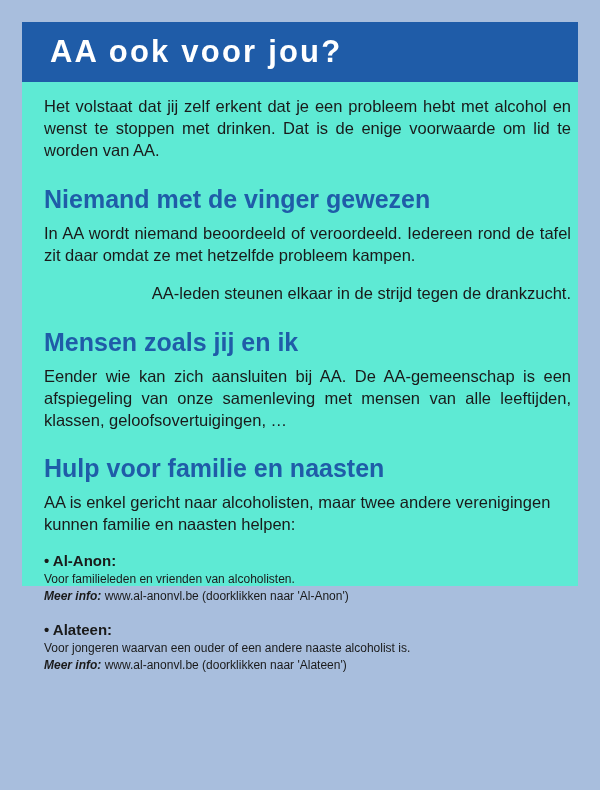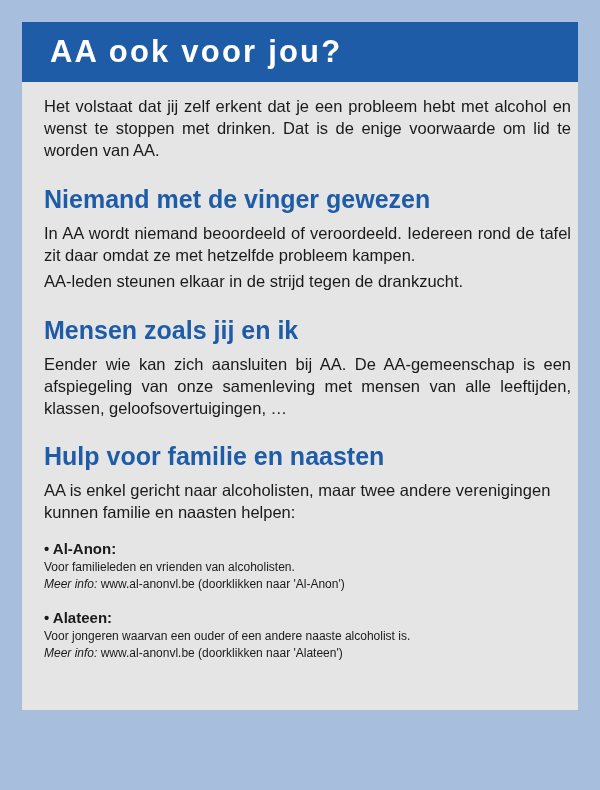--- a/index.html
+++ b/index.html
@@ -11,22 +11,22 @@
     height: 790px;
     background: #a8bedd;
     font-family: "Liberation Sans", sans-serif;
     overflow: hidden;
   }
   .card {
     position: absolute;
     left: 22px;
     top: 22px;
     width: 556px;
-    height: 688px;
-    background: #e5e5e5;
+    height: 564px;
+    background: #5eead4;
     box-sizing: border-box;
   }
   .header {
     background: #1f5ca8;
     height: 60px;
     display: flex;
     align-items: center;
     padding-left: 28px;
     box-sizing: border-box;
   }
@@ -58,38 +58,39 @@
     margin-top: 22px;
     margin-bottom: 9px;
   }
   .intro {
     margin-bottom: 2px;
   }
   .para {
     margin-bottom: 0;
   }
   .para + .para {
-    margin-top: 4px;
+    margin-top: 16px;
+    text-align: right;
   }
   .sub {
     font-weight: bold;
     color: #1a1a1a;
     font-size: 15px;
     line-height: 1.33;
     margin-top: 15px;
   }
   .meta {
     font-size: 12px;
     line-height: 1.33;
     color: #1a1a1a;
     margin-top: 1px;
   }
   .meta i {
     font-style: italic;
-    font-weight: normal;
+    font-weight: bold;
     margin-top: 24px;
   }
   .nowrap-just {
     text-align: left;
   }
 </style>
 </head>
 <body>
 
 <div class="card">

